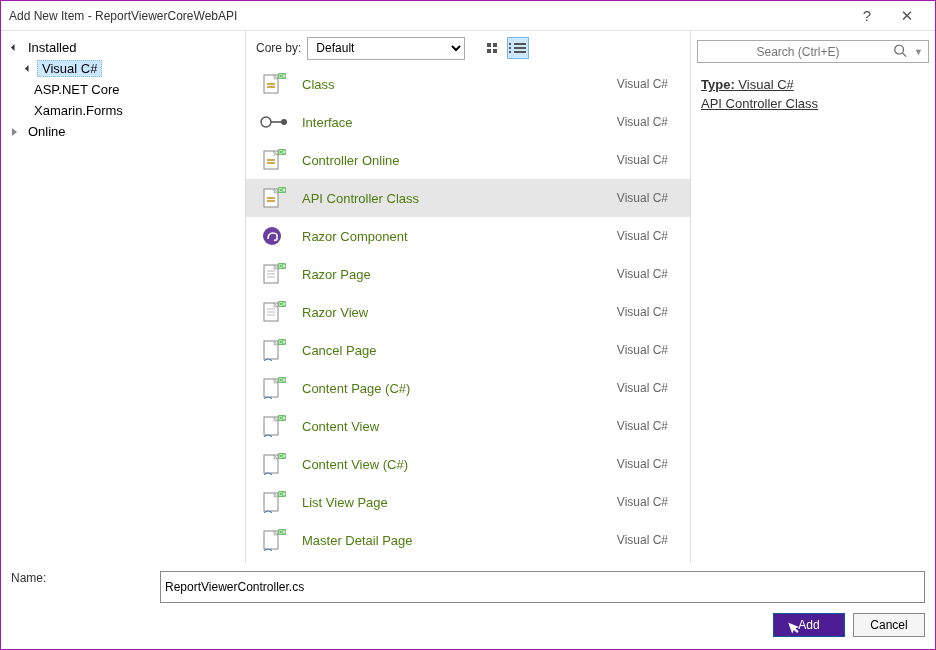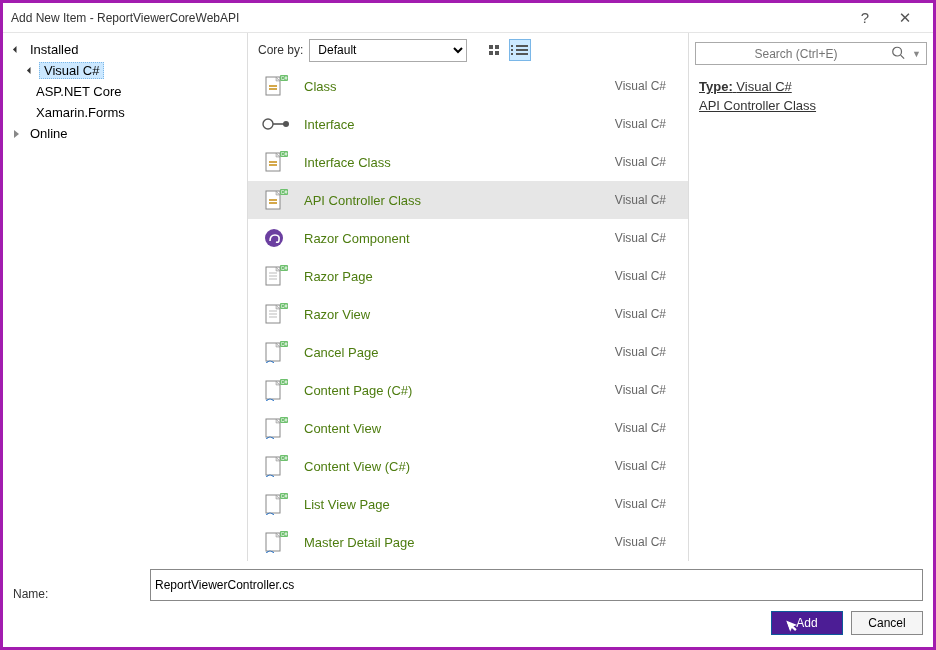--- a/index.html
+++ b/index.html
@@ -13,21 +13,21 @@
       background: #f0f0f0;
       width: 936px;
       height: 650px;
       overflow: hidden;
       position: relative;
     }
     .dialog {
       background: #fff;
       width: 936px;
       height: 650px;
-      border: 3px solid #a21caf;
+      border: 1px solid #a21caf;
       display: flex;
       flex-direction: column;
     }
     .titlebar {
       height: 30px;
       display: flex;
       align-items: center;
       padding: 0 8px;
       border-bottom: 1px solid #e5e5e5;
     }
@@ -247,23 +247,23 @@
       color: #333;
       text-decoration: underline;
     }
     .detail-row {
       margin-bottom: 4px;
     }
     .detail-label { font-weight: bold; }
     
     .bottom-row {
       display: flex;
-      align-items: flex-end;
+      align-items: flex-start;
       padding: 8px 10px 10px 10px;
-      gap: 8px;
+      gap: 20px;
     }
     .name-label {
       font-size: 12px;
       color: #333;
       width: 108px;
     }
     .name-input {
       flex: 1;
       height: 32px;
       border: 1px solid #888;
@@ -406,21 +406,21 @@
             <div class="icon-wrap">
               <svg width="28" height="22" viewBox="0 0 28 22">
                 <rect x="4" y="2" width="14" height="18" fill="#fff" stroke="#888" stroke-width="1"></rect>
                 <path d="M14 2 L18 6 L14 6 Z" fill="#ddd" stroke="#888" stroke-width="0.5"></path>
                 <rect x="7" y="10" width="8" height="2" fill="#d4a84b"></rect>
                 <rect x="7" y="13" width="8" height="2" fill="#d4a84b"></rect>
                 <rect x="18" y="0" width="8" height="6" rx="1" fill="#6ec06e"></rect>
                 <text x="22" y="5" font-size="5" fill="#fff" text-anchor="middle">C#</text>
               </svg>
             </div>
-            <div class="template-name">Interface Class</div>
+            <div class="template-name">Controller Online</div>
             <div class="template-lang">Visual C#</div>
           </div>
           <div class="template-row selected">
             <div class="icon-wrap">
               <svg width="28" height="22" viewBox="0 0 28 22">
                 <rect x="4" y="2" width="14" height="18" fill="#fff" stroke="#888" stroke-width="1"></rect>
                 <path d="M14 2 L18 6 L14 6 Z" fill="#ddd" stroke="#888" stroke-width="0.5"></path>
                 <rect x="7" y="10" width="8" height="2" fill="#d4a84b"></rect>
                 <rect x="7" y="13" width="8" height="2" fill="#d4a84b"></rect>
                 <rect x="18" y="0" width="8" height="6" rx="1" fill="#6ec06e"></rect>

